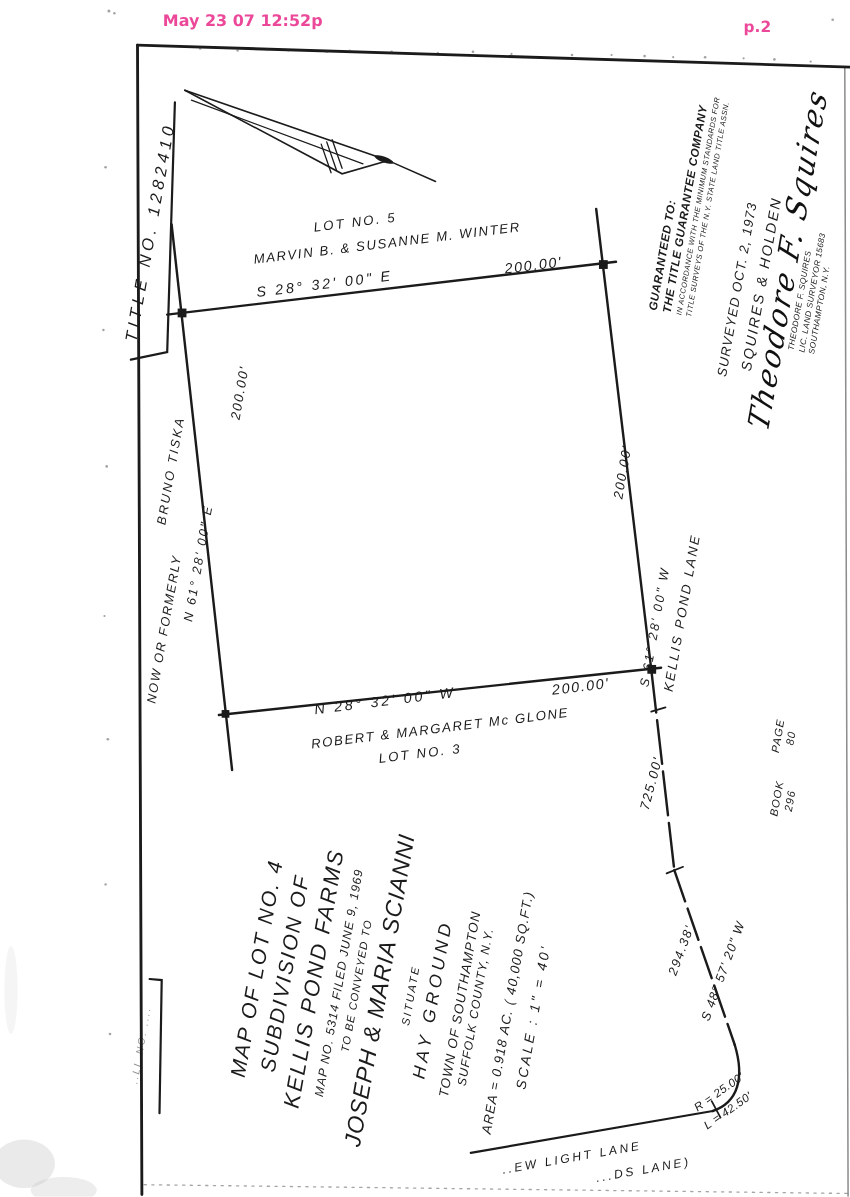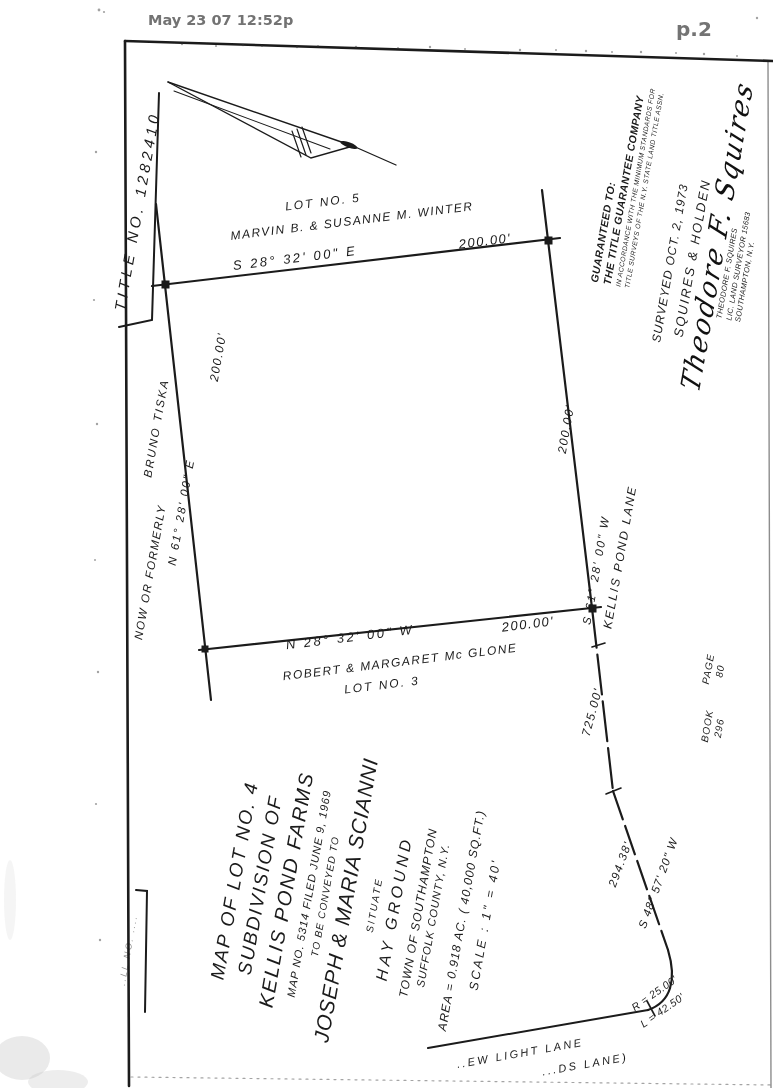--- a/index.html
+++ b/index.html
@@ -1,19 +1,19 @@
 <!DOCTYPE html>
 <html><head>
 <meta charset="utf-8">
 <style>
   html,body{margin:0;padding:0;background:#ffffff;}
   #page{position:relative;width:773px;height:1088px;background:#ffffff;overflow:hidden;
         font-family:"Liberation Sans",sans-serif;}
   svg{position:absolute;left:0;top:0;}
-  .h{position:absolute;color:#737373;font-weight:bold;font-family:"DejaVu Sans",sans-serif;}
+  .h{position:absolute;color:#ec4899;font-weight:bold;font-family:"DejaVu Sans",sans-serif;}
   .v{position:absolute;white-space:nowrap;font-style:italic;color:#1b1b1b;
      letter-spacing:1.5px;transform:translate(-50%,-50%) rotate(var(--r,-80deg));
      font-family:"Liberation Sans",sans-serif;}
   .vb{position:absolute;transform:translate(-50%,-50%) rotate(var(--r,-80deg));
       color:#1b1b1b;font-style:italic;font-family:"Liberation Sans",sans-serif;}
   .vb .ln{white-space:nowrap;}
   .ctr{text-align:center;}
   
   .g12{font-size:10.5px;font-weight:bold;letter-spacing:.5px;line-height:13px;}
   .g34{font-size:6.8px;letter-spacing:.4px;line-height:9px;}
@@ -127,21 +127,21 @@
       </g>
       <g stroke="none">
         <ellipse cx="22" cy="1058" rx="28" ry="22" fill="#bbbbbb" opacity="0.3"></ellipse>
         <ellipse cx="58" cy="1082" rx="30" ry="12" fill="#c5c5c5" opacity="0.3"></ellipse>
         <ellipse cx="10" cy="900" rx="6" ry="40" fill="#dddddd" opacity="0.3"></ellipse>
       </g>
     </g>
   </svg>
 
   <div class="h" style="left:148px;top:12px;font-size:14.5px;">May 23 07 12:52p</div>
-  <div class="h" style="left:676px;top:17px;font-size:20px;">p.2</div>
+  <div class="h" style="left:676px;top:17px;font-size:14px;">p.2</div>
 
   <div class="v" style="left:137px;top:211px;font-size:15px;letter-spacing:4px;">TITLE NO.  1282410</div>
 
   <div class="v" style="--r:-7deg;left:323px;top:202px;font-size:12px;letter-spacing:2px;">LOT NO. 5</div>
   <div class="v" style="--r:-7deg;left:352px;top:221px;font-size:12px;">MARVIN B. &amp; SUSANNE M. WINTER</div>
   <div class="v" style="--r:-7deg;left:295px;top:258px;font-size:13px;letter-spacing:2.5px;">S 28° 32' 00" E</div>
   <div class="v" style="--r:-7deg;left:485px;top:241px;font-size:13px;">200.00'</div>
 
   <div class="v" style="left:218px;top:357px;font-size:12px;">200.00'</div>
   <div class="v" style="left:156px;top:428px;font-size:11.5px;letter-spacing:2px;">BRUNO TISKA</div>

